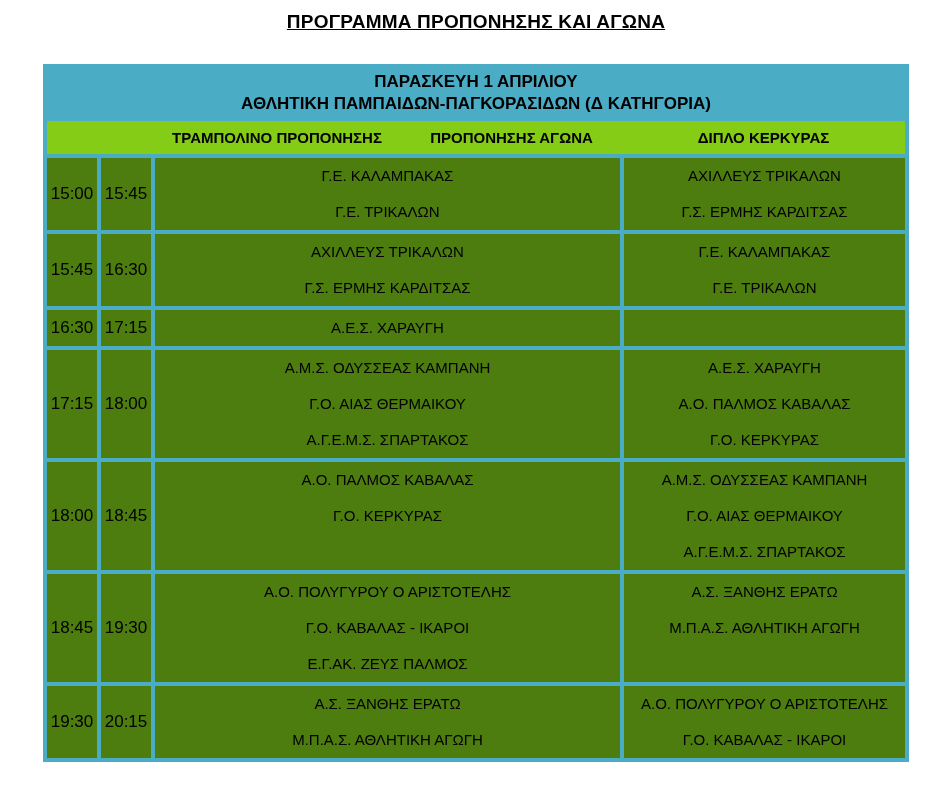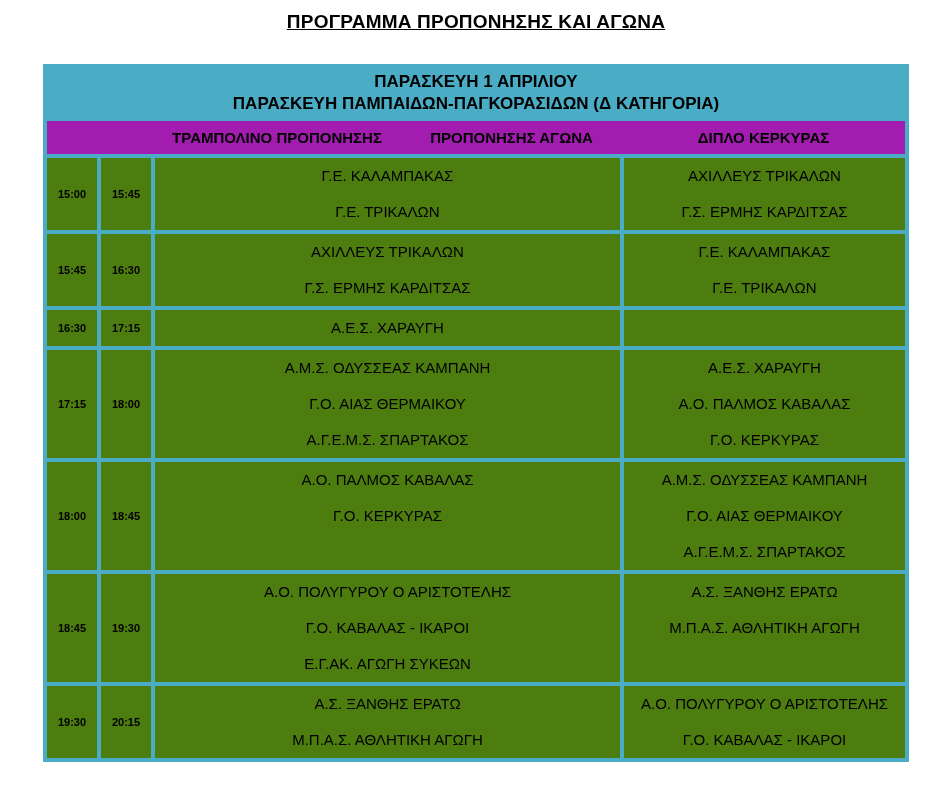--- a/index.html
+++ b/index.html
@@ -18,30 +18,30 @@
   table.sched td { padding:0;margin-left:32px; }
   
   tr.banner td {
     background:var(--accent);
     border:4px solid var(--accent);
     text-align:center; font-weight:bold; font-size:17px; line-height:22px;
     padding:3px 0 2px 0; color:var(--ink);
   }
   
   tr.labels td {
-    border:0; background:#a21caf; height:33px; vertical-align:middle;
+    border:0; background:#84cc16; height:33px; vertical-align:middle;
     text-align:center; font-weight:bold; font-size:15px;
   }
   tr.labels td.first { border-left:4px solid var(--accent); }
   tr.labels td.last  { border-right:4px solid var(--accent); }
   
   tr.datarow td { border:4px solid var(--accent); background:#4d7c0f; }
   td.time {
     text-align:center; vertical-align:middle;
-    font-weight:bold; font-size:11px;
+    font-weight:normal; font-size:17px;
   }
   td.clubs { vertical-align:top; text-align:center; font-size:15px; }
   .club { height:36px; line-height:36px; white-space:nowrap; overflow:hidden; }
   td.clubs.empty { height:32px; }
 </style>
 </head>
 <body>
 
 <div class="page">
 
@@ -54,21 +54,21 @@
           <col style="width:54px">
         <col style="width:248px">
           <col style="width:221px">
           <col style="width:285px">
       </colgroup>
 
       <tbody>
           <tr class="banner">
         <td colspan="5">
           <div>ΠΑΡΑΣΚΕΥΗ 1 ΑΠΡΙΛΙΟΥ</div>
-          <div>ΠΑΡΑΣΚΕΥΗ ΠΑΜΠΑΙΔΩΝ-ΠΑΓΚΟΡΑΣΙΔΩΝ (Δ ΚΑΤΗΓΟΡΙΑ)</div>
+          <div>ΑΘΛΗΤΙΚΗ ΠΑΜΠΑΙΔΩΝ-ΠΑΓΚΟΡΑΣΙΔΩΝ (Δ ΚΑΤΗΓΟΡΙΑ)</div>
         </td>
       </tr>
 
       <tr class="labels">
         <td colspan="2" class="first"></td>
         <td>ΤΡΑΜΠΟΛΙΝΟ ΠΡΟΠΟΝΗΣΗΣ</td>
         <td>ΠΡΟΠΟΝΗΣΗΣ ΑΓΩΝΑ</td>
         <td class="last">ΔΙΠΛΟ ΚΕΡΚΥΡΑΣ</td>
       </tr>
 
@@ -135,21 +135,21 @@
           <div class="club">Α.Γ.Ε.Μ.Σ. ΣΠΑΡΤΑΚΟΣ</div>
         </td>
       </tr>
 
       <tr class="datarow">
         <td class="time">18:45</td>
         <td class="time">19:30</td>
         <td class="clubs" colspan="2">
           <div class="club">Α.Ο. ΠΟΛΥΓΥΡΟΥ Ο ΑΡΙΣΤΟΤΕΛΗΣ</div>
           <div class="club">Γ.Ο. ΚΑΒΑΛΑΣ - ΙΚΑΡΟΙ</div>
-          <div class="club">Ε.Γ.ΑΚ. ΑΓΩΓΗ ΣΥΚΕΩΝ</div>
+          <div class="club">Ε.Γ.ΑΚ. ΖΕΥΣ ΠΑΛΜΟΣ</div>
         </td>
         <td class="clubs">
           <div class="club">Α.Σ. ΞΑΝΘΗΣ ΕΡΑΤΩ</div>
           <div class="club">Μ.Π.Α.Σ. ΑΘΛΗΤΙΚΗ ΑΓΩΓΗ</div>
         </td>
       </tr>
 
       <tr class="datarow">
         <td class="time">19:30</td>
         <td class="time">20:15</td>

